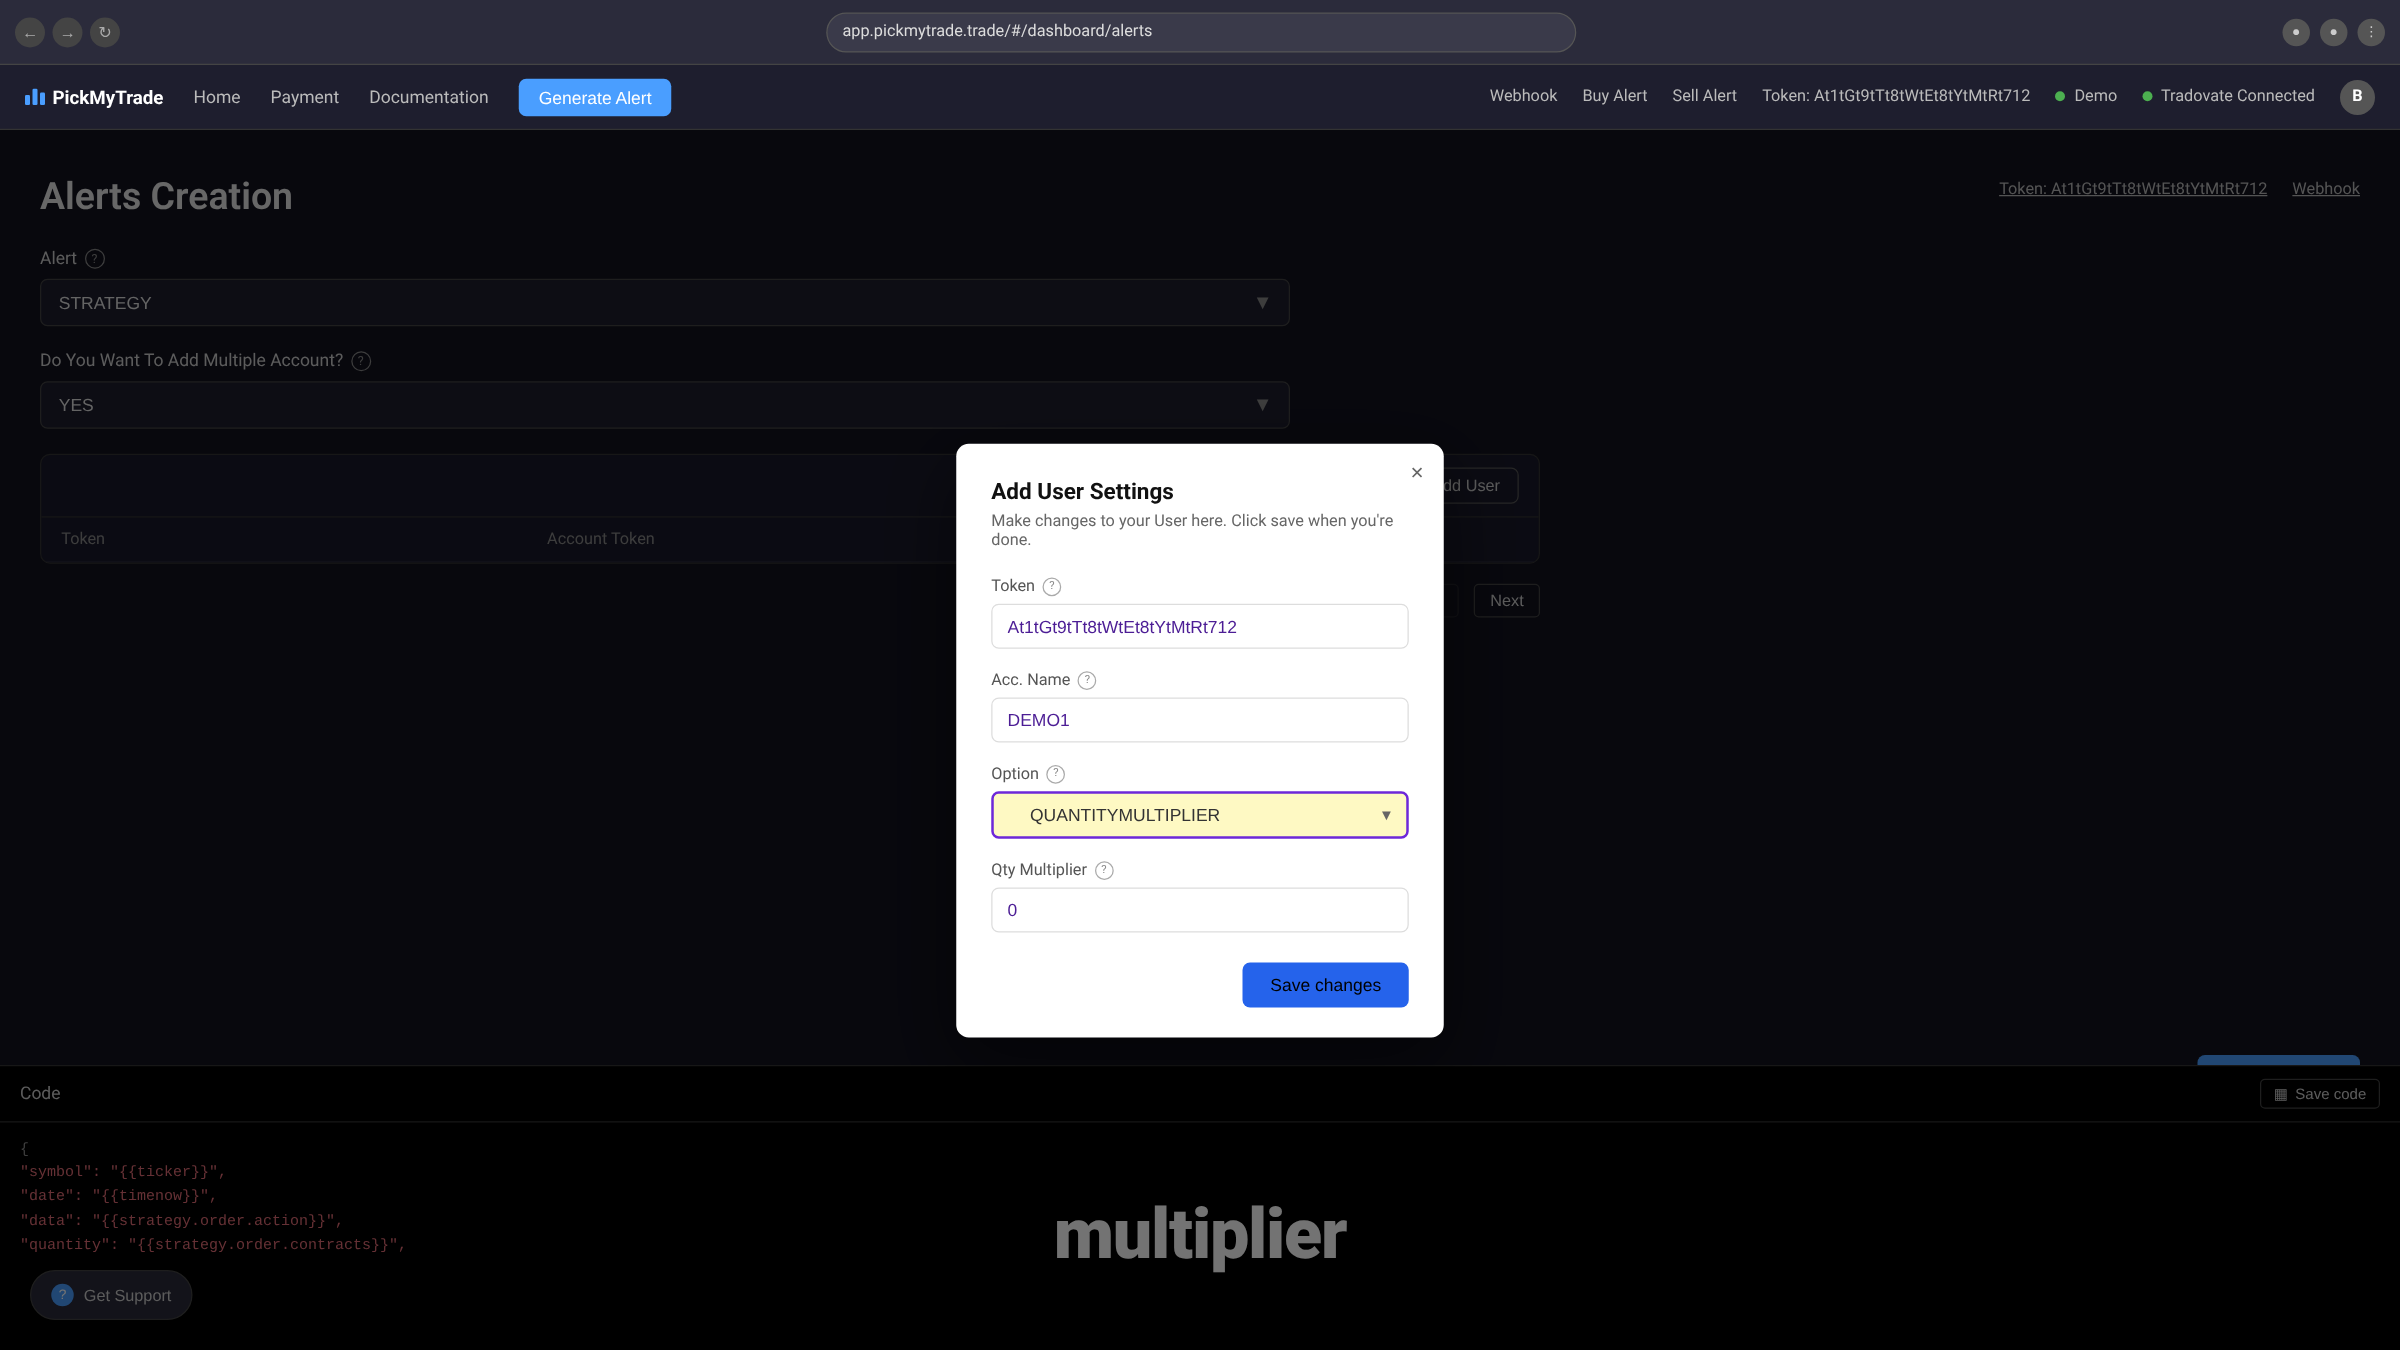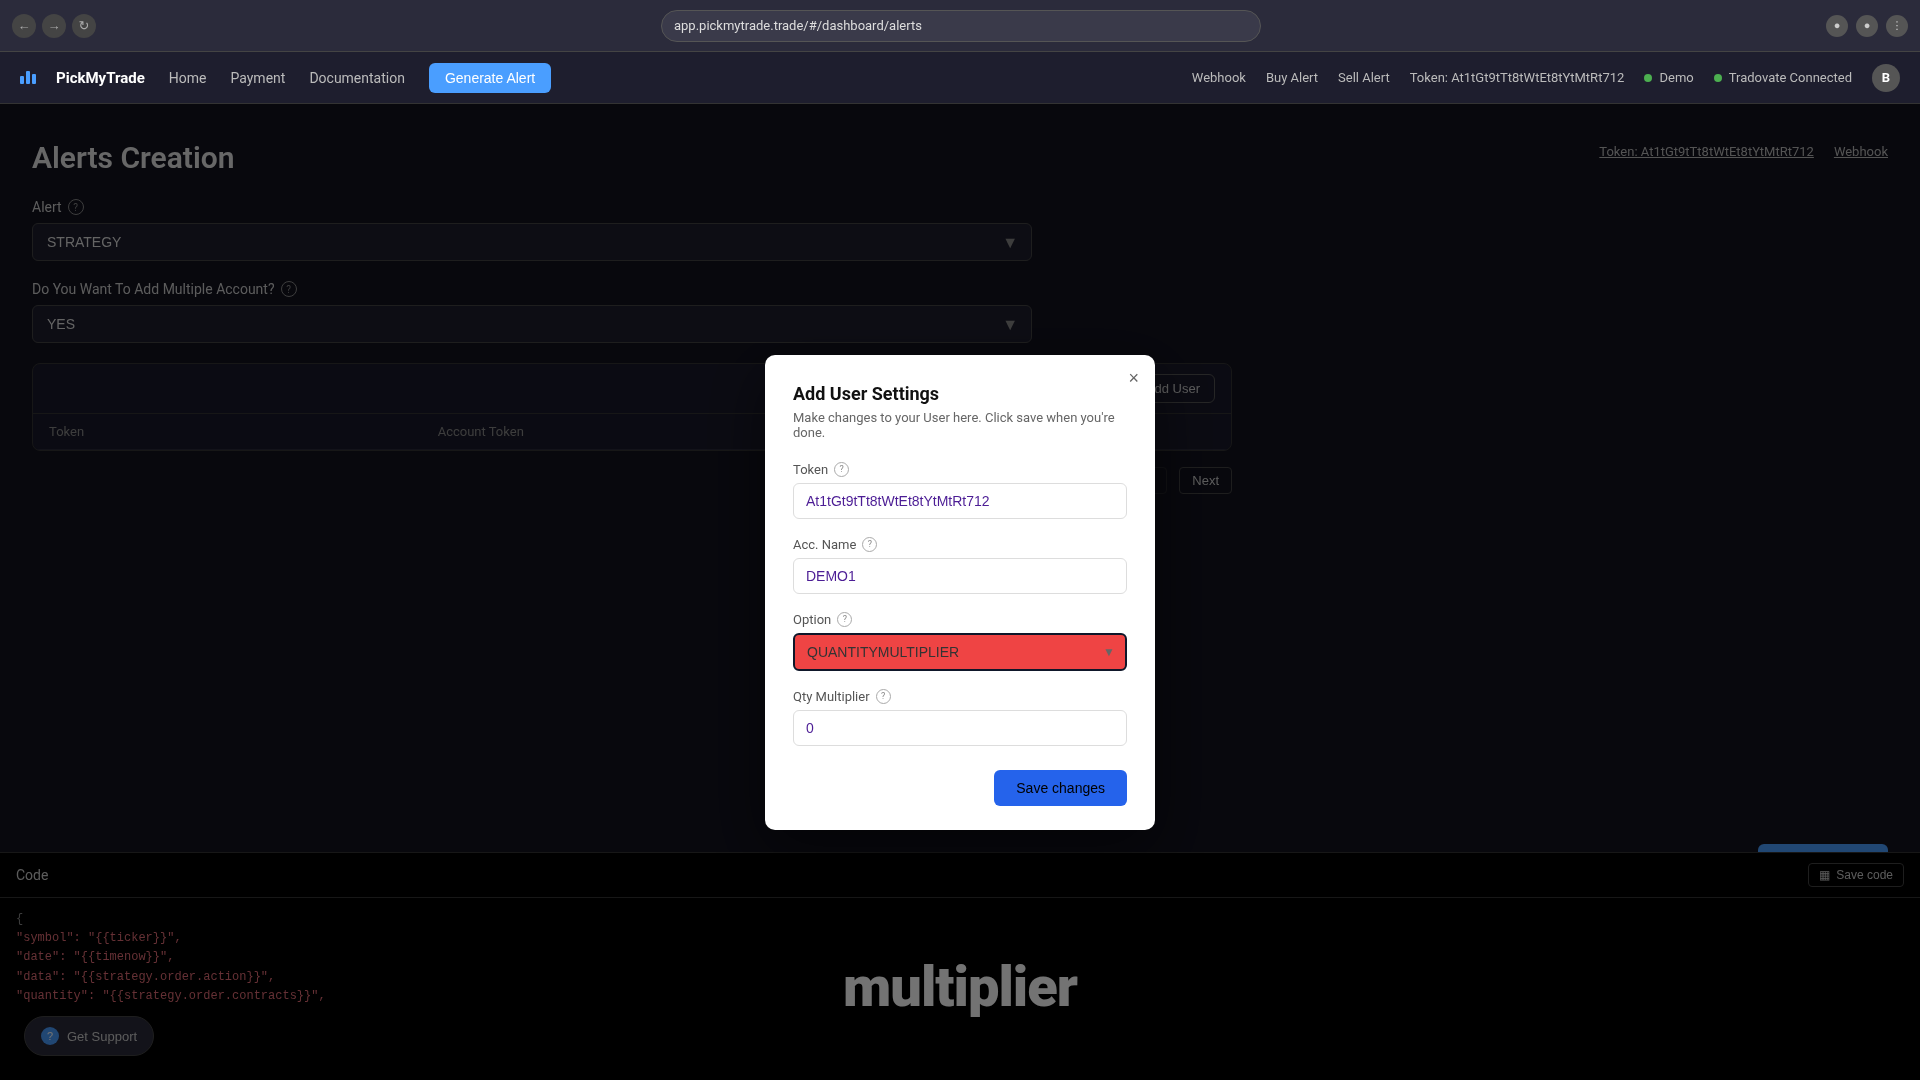--- a/index.html
+++ b/index.html
@@ -71,21 +71,21 @@
       height: 52px;
       display: flex;
       align-items: center;
       padding: 0 20px;
       gap: 24px;
       border-bottom: 1px solid #333;
     }
     .logo {
       display: flex;
       align-items: center;
-      gap: 20px;
+      gap: 6px;
       color: #fff;
       font-weight: 700;
       font-size: 15px;
     }
     .logo-bars {
       display: flex;
       gap: 2px;
       align-items: flex-end;
     }
     .logo-bar {
@@ -452,27 +452,27 @@
       font-size: 14px;
       color: #4c1d95;
       outline: none;
       background: #fff;
     }
     .modal-select-wrapper {
       position: relative;
     }
     .modal-select {
       width: 100%;
-      border: 2px solid #0f172a;
+      border: 2px solid #6d28d9;
       border-radius: 6px;
-      padding: 9px 12px;
+      padding: 9px 29px;
       font-size: 14px;
       color: #333;
       appearance: none;
-      background: #ef4444;
+      background: #fef9c3;
       cursor: pointer;
       outline: none;
     }
     .modal-select-chevron {
       position: absolute;
       right: 12px;
       top: 50%;
       transform: translateY(-50%);
       color: #666;
       pointer-events: none;

